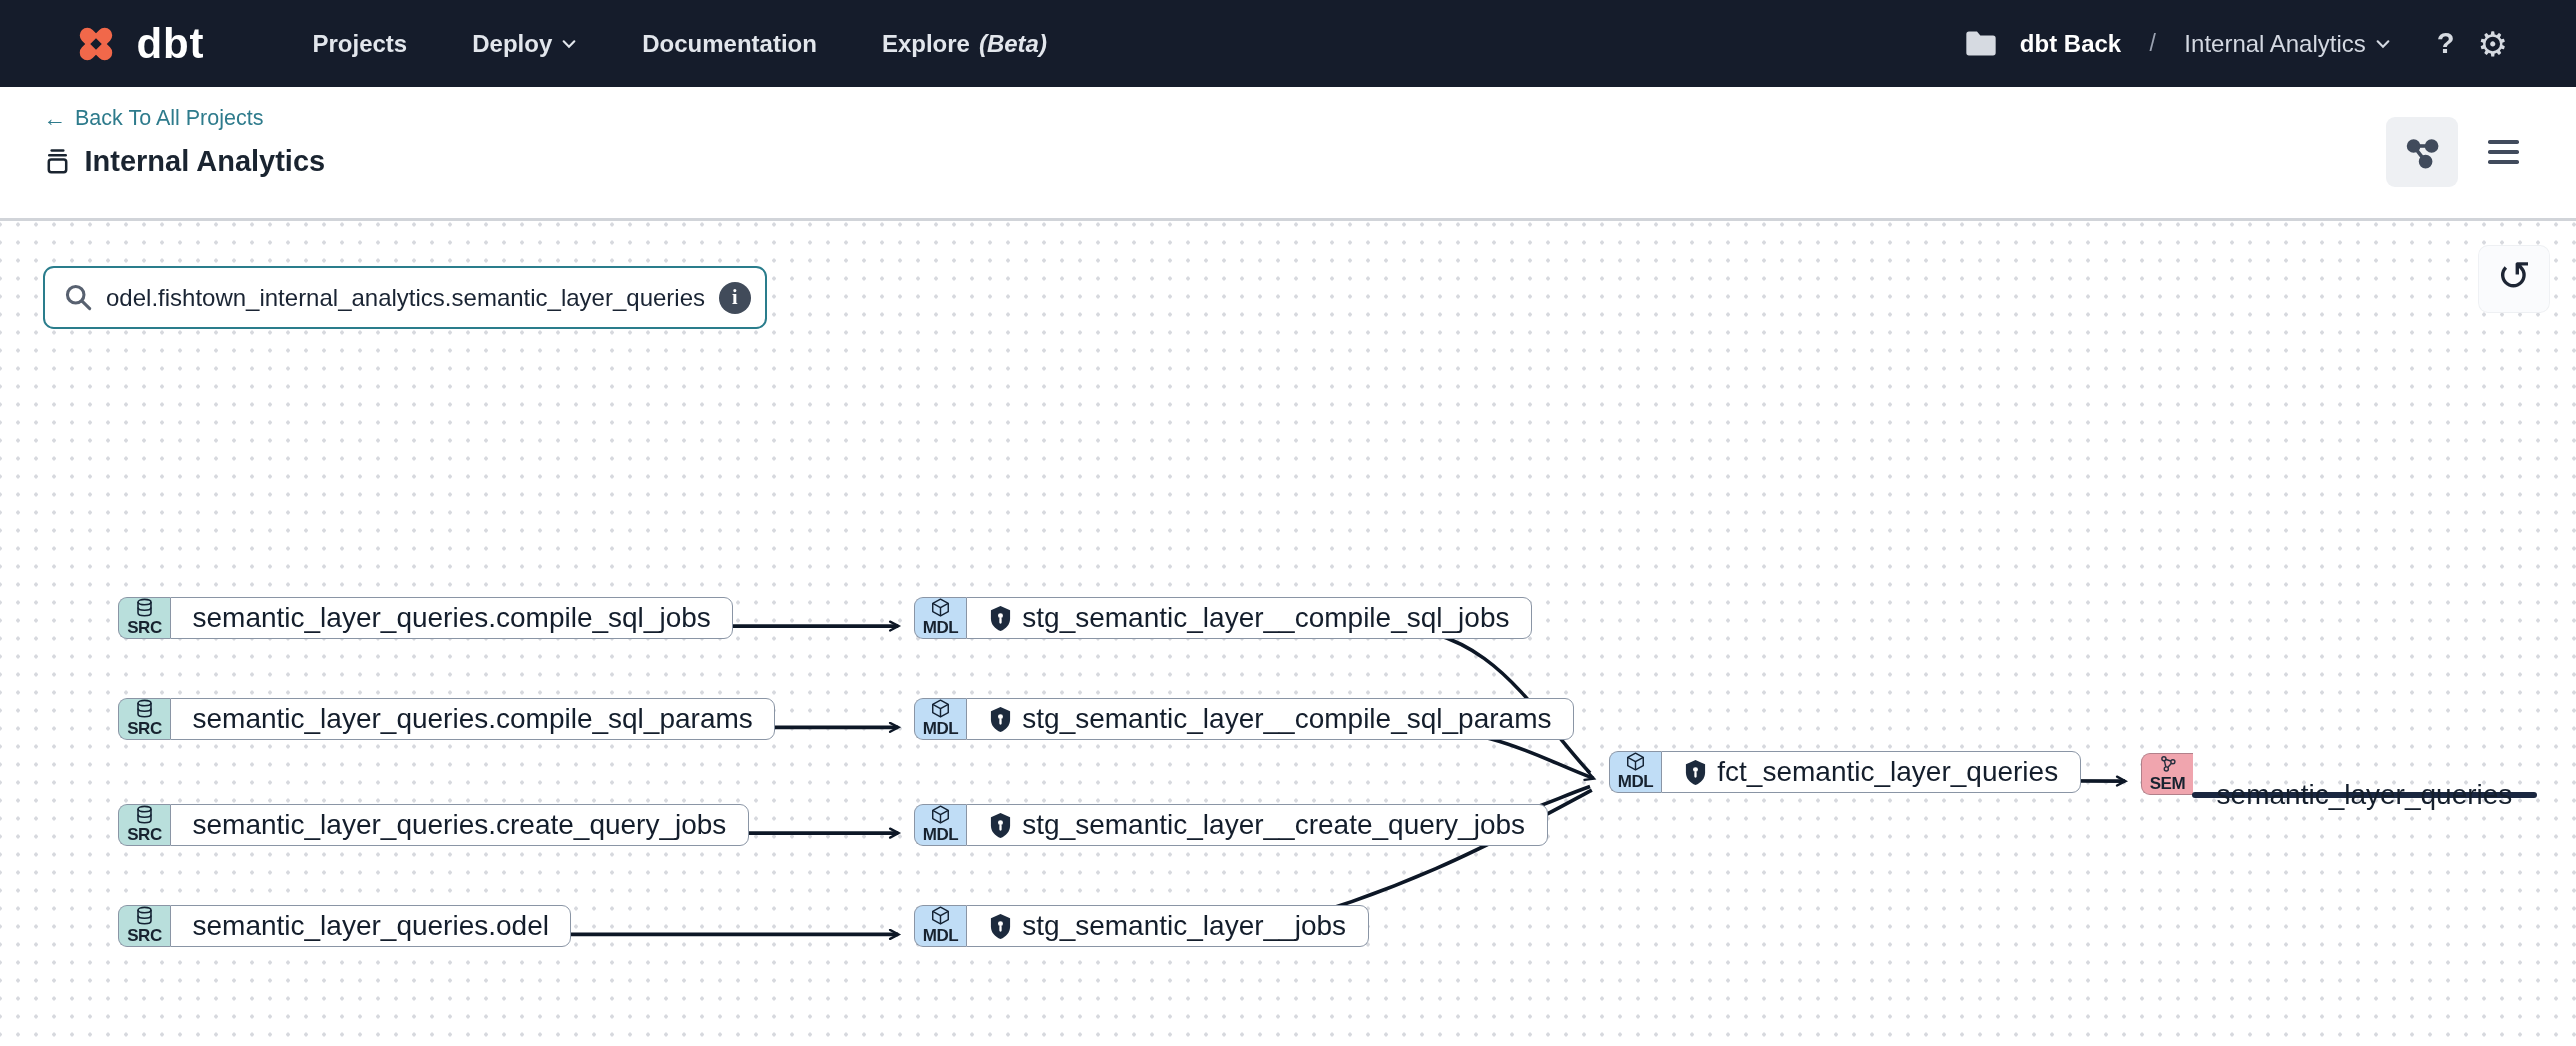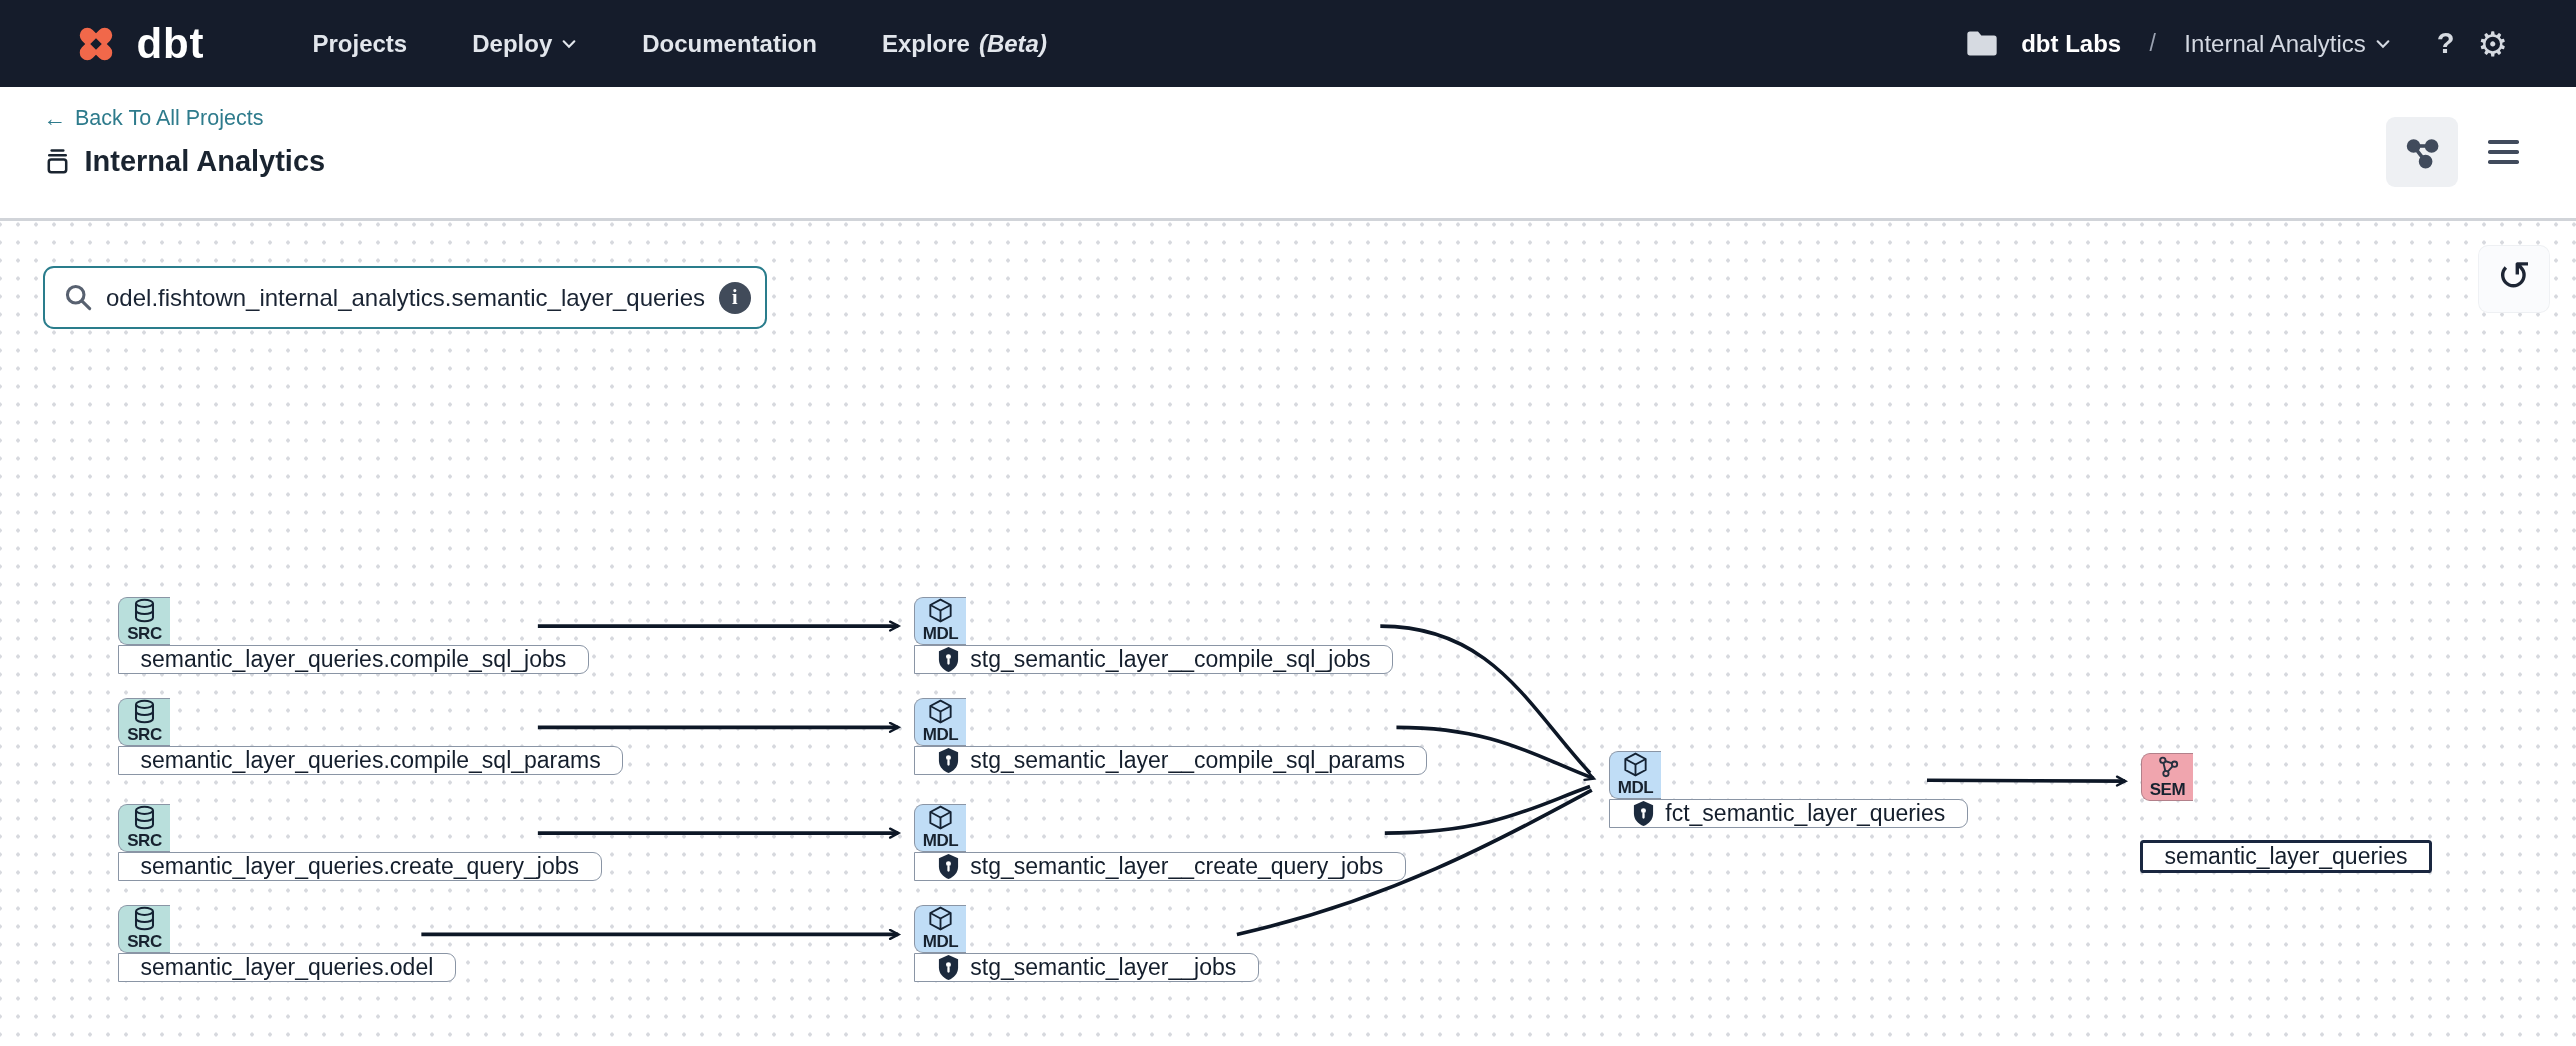--- a/index.html
+++ b/index.html
@@ -55,28 +55,28 @@
                 justify-content:center; flex:none; font-family:"Liberation Serif", serif; }
 
   .reset-btn { position:absolute; left:2479px; top:25px; width:70px; height:66px;
                background:#fafbfd; border-radius:9px; display:flex; align-items:center;
                justify-content:center; z-index:5; box-shadow:0 0 0 0.9px #eef0f3; cursor:pointer; }
   .undo-glyph { font-size:41px; color:#1d2534; line-height:1; transform:translateY(-2.7px); }
 
   .edges { position:absolute; left:0; top:0; width:2576px; height:829px; z-index:1; }
 
   
-  .node { position:absolute; height:42px; display:flex; z-index:2; cursor:pointer;flex-direction:column; }
+  .node { position:absolute; height:42px; display:flex; z-index:2; cursor:pointer; }
   .badge { width:52px; border:1.8px solid #8a95a5; border-right:none;
            border-radius:9px 0 0 9px; display:flex; flex-direction:column;
            align-items:center; justify-content:center; gap:0.9px; flex:none; }
   .badge-label { font-size:17px; font-weight:600; color:#17222f; letter-spacing:-0.4px; }
   .node-main { background:#ffffff; border:1.8px solid #8a95a5; border-radius:0 9px 9px 0;
                display:flex; align-items:center; gap:10.8px; padding:0 21.5px;
-               font-size:23px; color:#141e2c; white-space:nowrap; }
+               font-size:28px; color:#141e2c; white-space:nowrap; }
   .badge-src { background:#b9dfdc; }
   .badge-mdl { background:#c0ddf6; }
   .badge-sem { background:#f0a5ae; border-color:#b2808a; }
   .node-selected .node-main { border:3.6px solid #1a2740; border-radius:3.6px; margin-left:-0.9px;margin-top:39px; }
   .shield { flex:none; }
 </style>
 </head>
 <body>
 
 <div class="navbar">
@@ -105,21 +105,21 @@
     </span>
     <span class="nav-item">
       <span>Explore</span>
       <span class="beta">(Beta)</span>
     </span>
   </div>
   <div class="nav-right">
     <svg width="32" height="27" viewBox="0 0 24 20">
       <path d="M1 3 a2 2 0 0 1 2-2 h6 l2.5 3 H21 a2 2 0 0 1 2 2 v11 a2 2 0 0 1-2 2 H3 a2 2 0 0 1-2-2 Z" fill="#d6dae1"></path>
     </svg>
-    <span class="crumb-org">dbt Labs</span>
+    <span class="crumb-org">dbt Back</span>
     <span class="crumb-sep">/</span>
     <span class="crumb-project">
       <span>Internal Analytics</span>
       <svg class="chev" viewBox="0 0 18 18">
         <path d="M3 6 L9 12 L15 6" fill="none" stroke="#d3d8e1" stroke-width="2.4" stroke-linecap="round"></path>
       </svg>
     </span>
     <span class="help-icon">?</span>
     <span class="gear-icon">⚙</span>
   </div>

